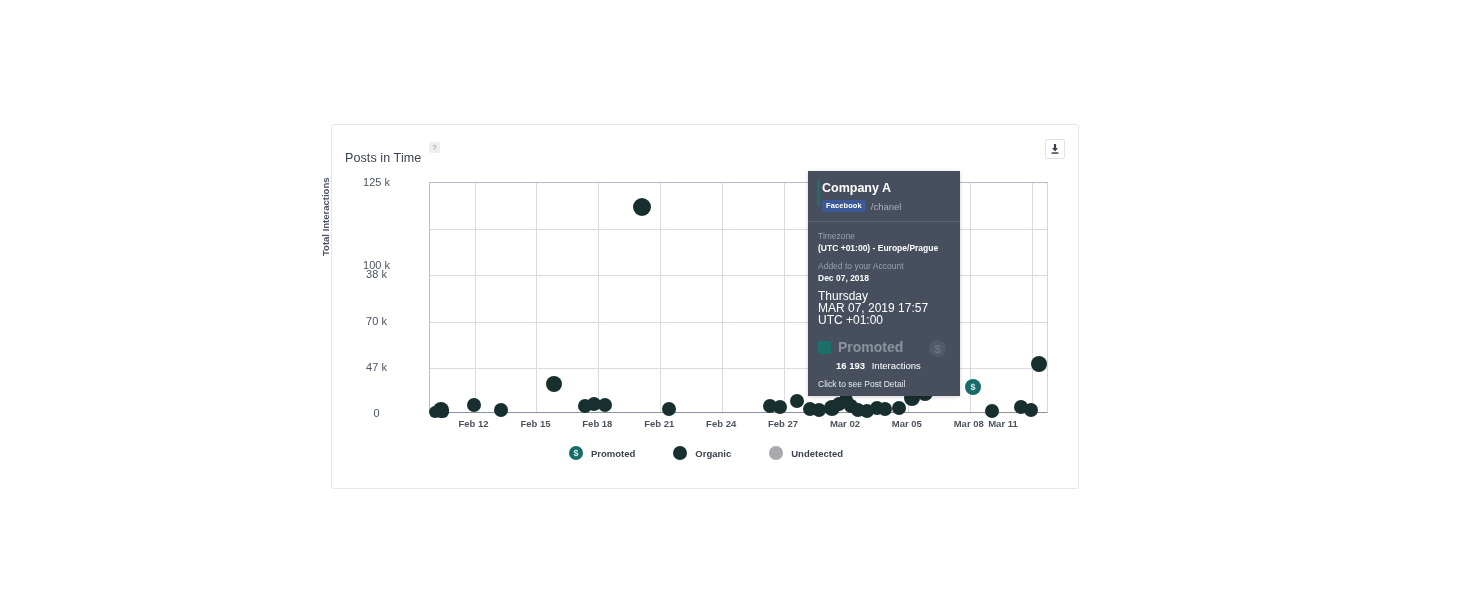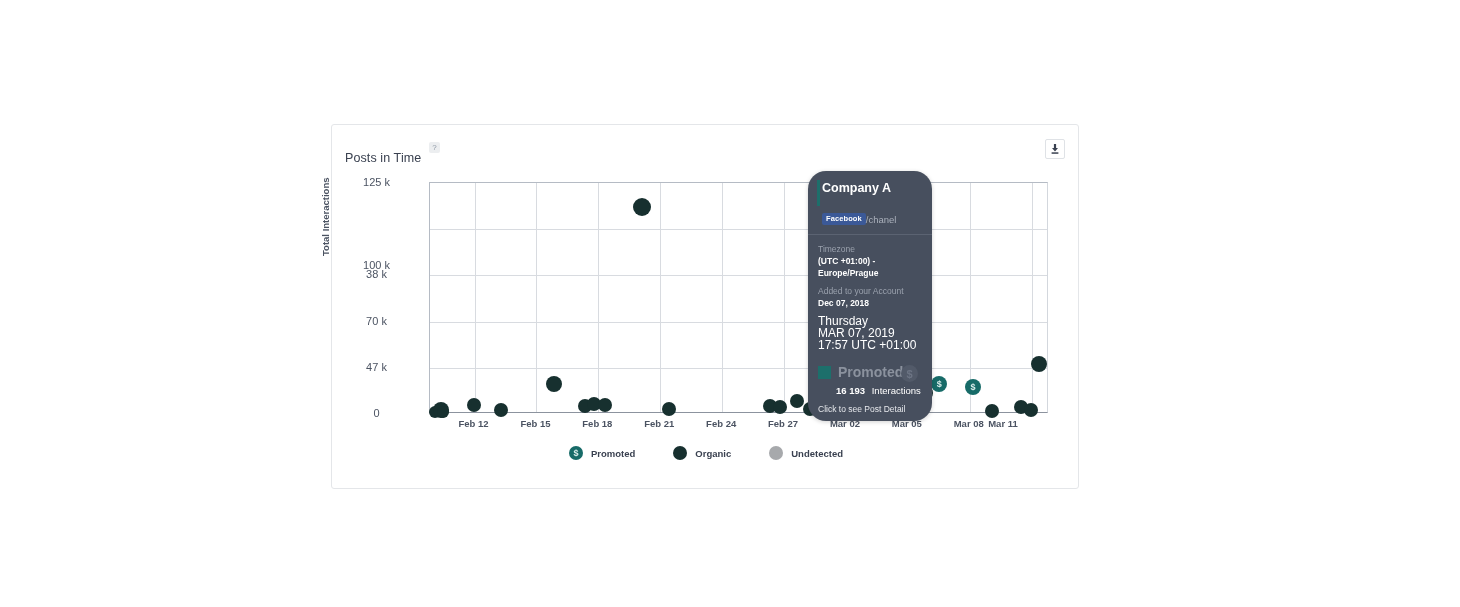--- a/index.html
+++ b/index.html
@@ -180,46 +180,45 @@
     font-size: 9.5px;
     font-weight: bold;
     color: #3a4150;
   }
 
   
   #tooltip {
     position: absolute;
     left: 808px;
     top: 171px;
-    width: 124px;
+    width: 152px;
     background: #474f5e;
     color: #ffffff;
     font-size: 9px;
     z-index: 50;
     box-shadow: 0 1px 4px rgba(0,0,0,.18);
-    border-radius: 18px;
   }
   #tt-head {
     position: relative;
     padding: 10px 10px 9px 14px;
     border-bottom: 1px solid #5b6372;
   }
   #tt-accent {
     position: absolute;
     left: 9px; top: 9px;
     width: 3px; height: 26px;
     background: #1d6f6b;
   }
   #tt-name {
     font-size: 12.5px;
     font-weight: bold;
     color: #ffffff;
     line-height: 15px;
   }
-  #tt-sub { margin-top: 17px; display: flex; align-items: center; }
+  #tt-sub { margin-top: 4px; display: flex; align-items: center; gap: 5px; }
   #tt-network {
     background: #3b5998;
     color: #ffffff;
     font-size: 7.5px;
     font-weight: bold;
     padding: 1px 4px 2px;
     border-radius: 2px;
     letter-spacing: .1px;
   }
   #tt-handle { color: #aab0bb; font-size: 9.5px; }

